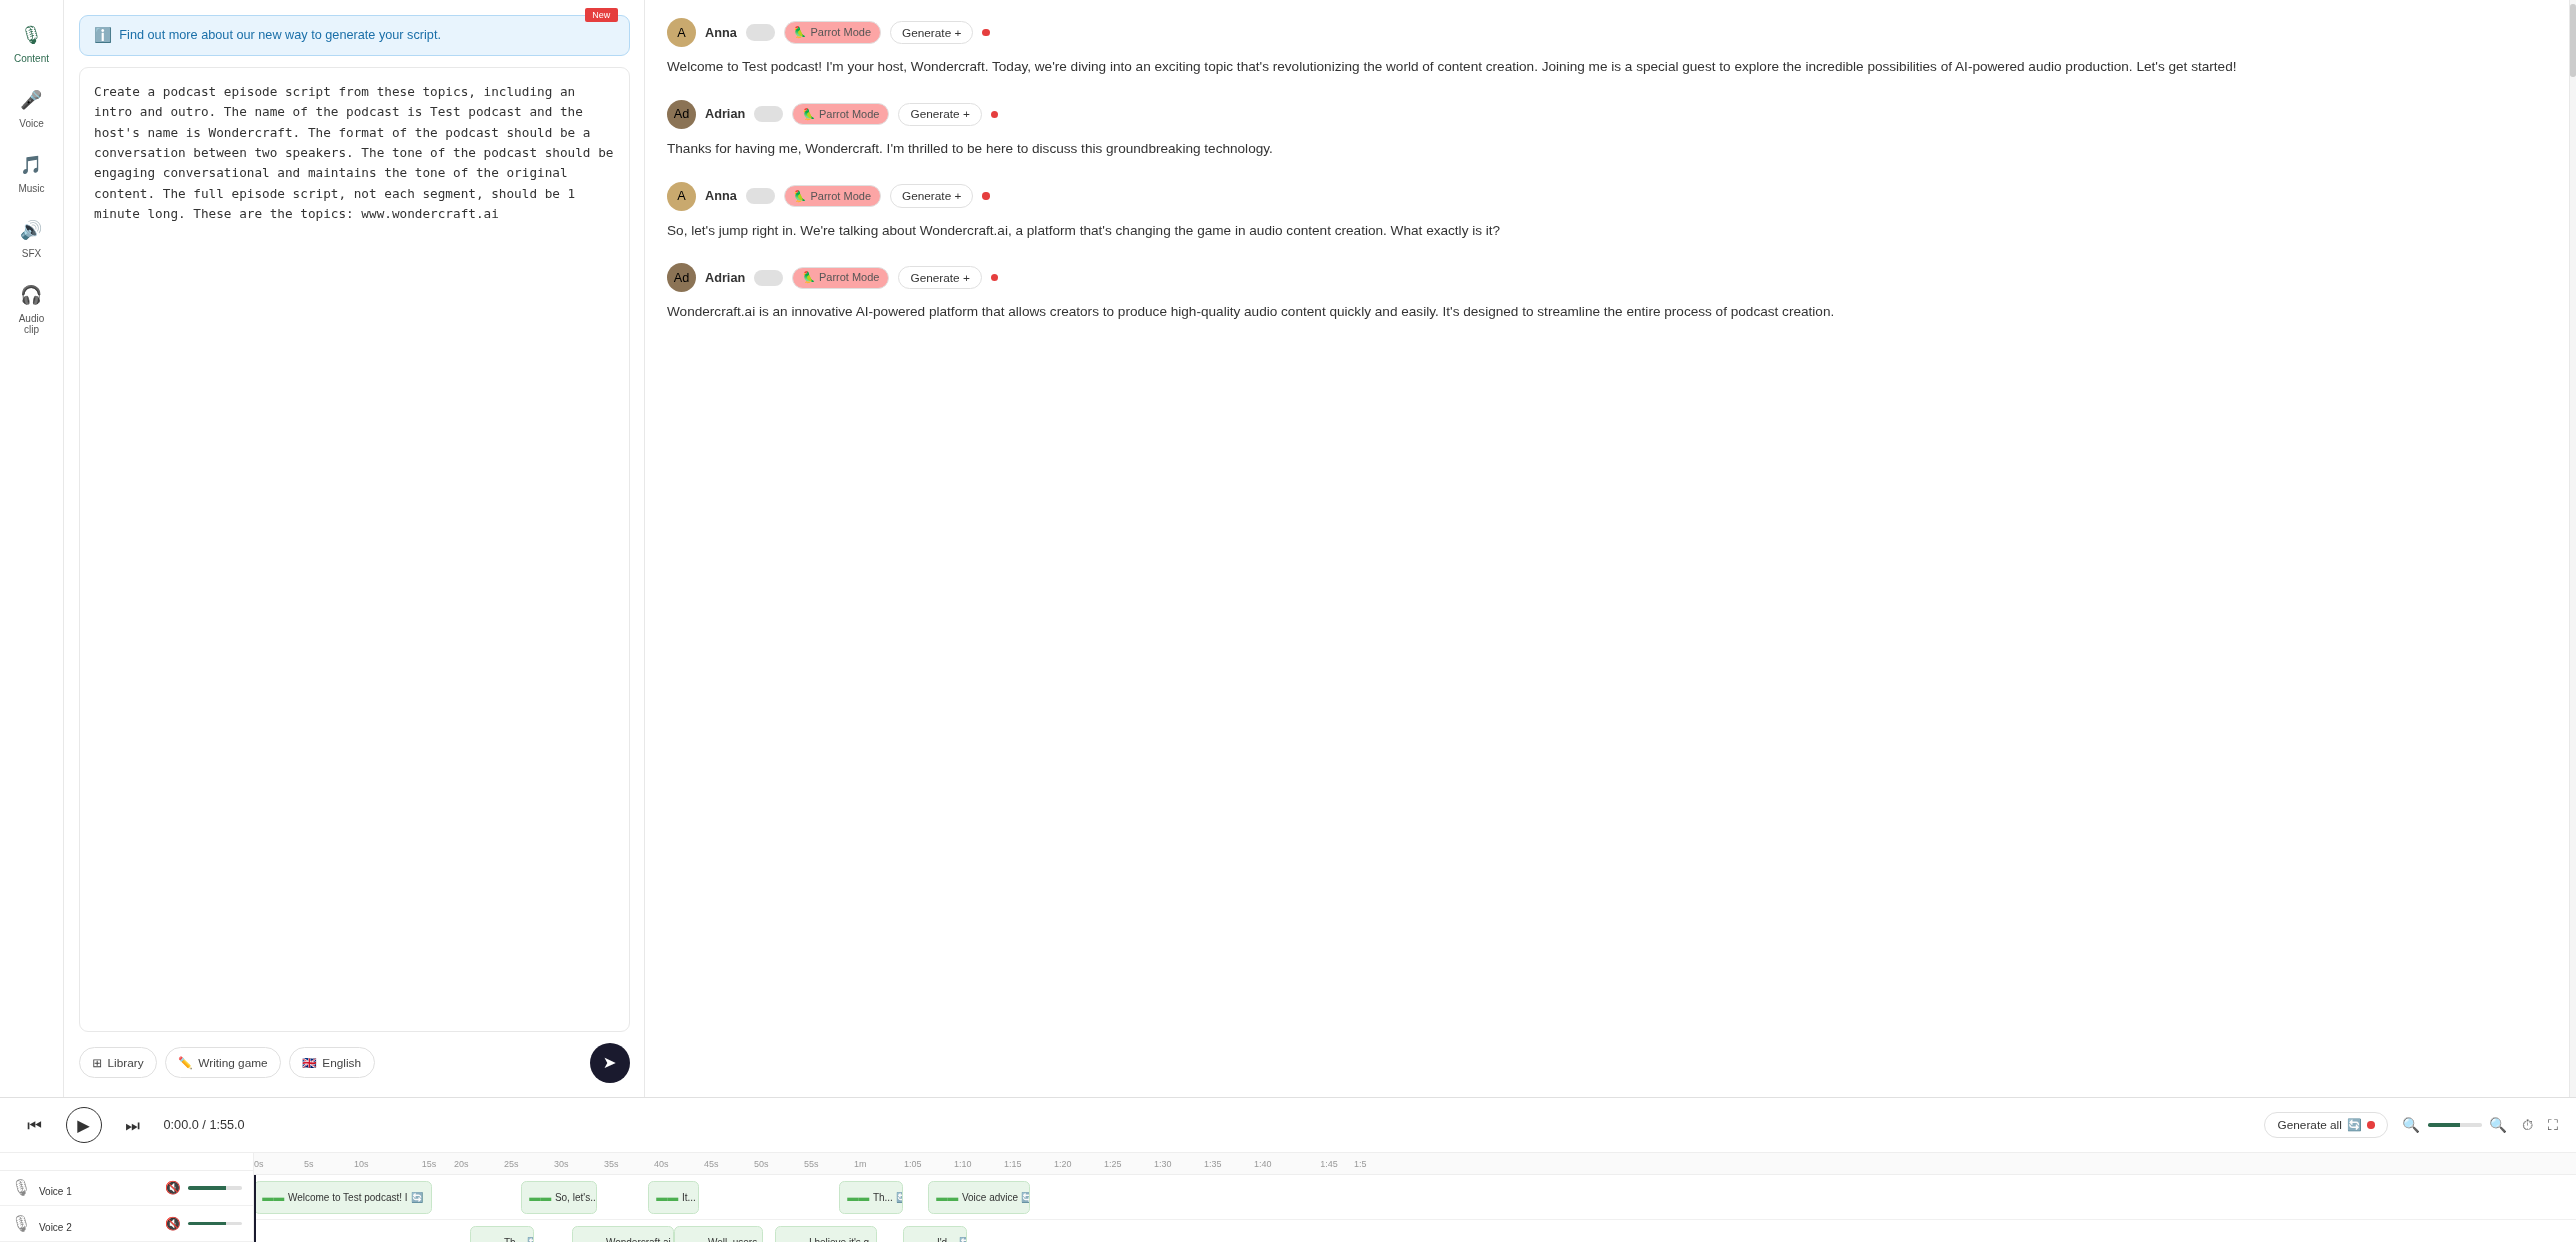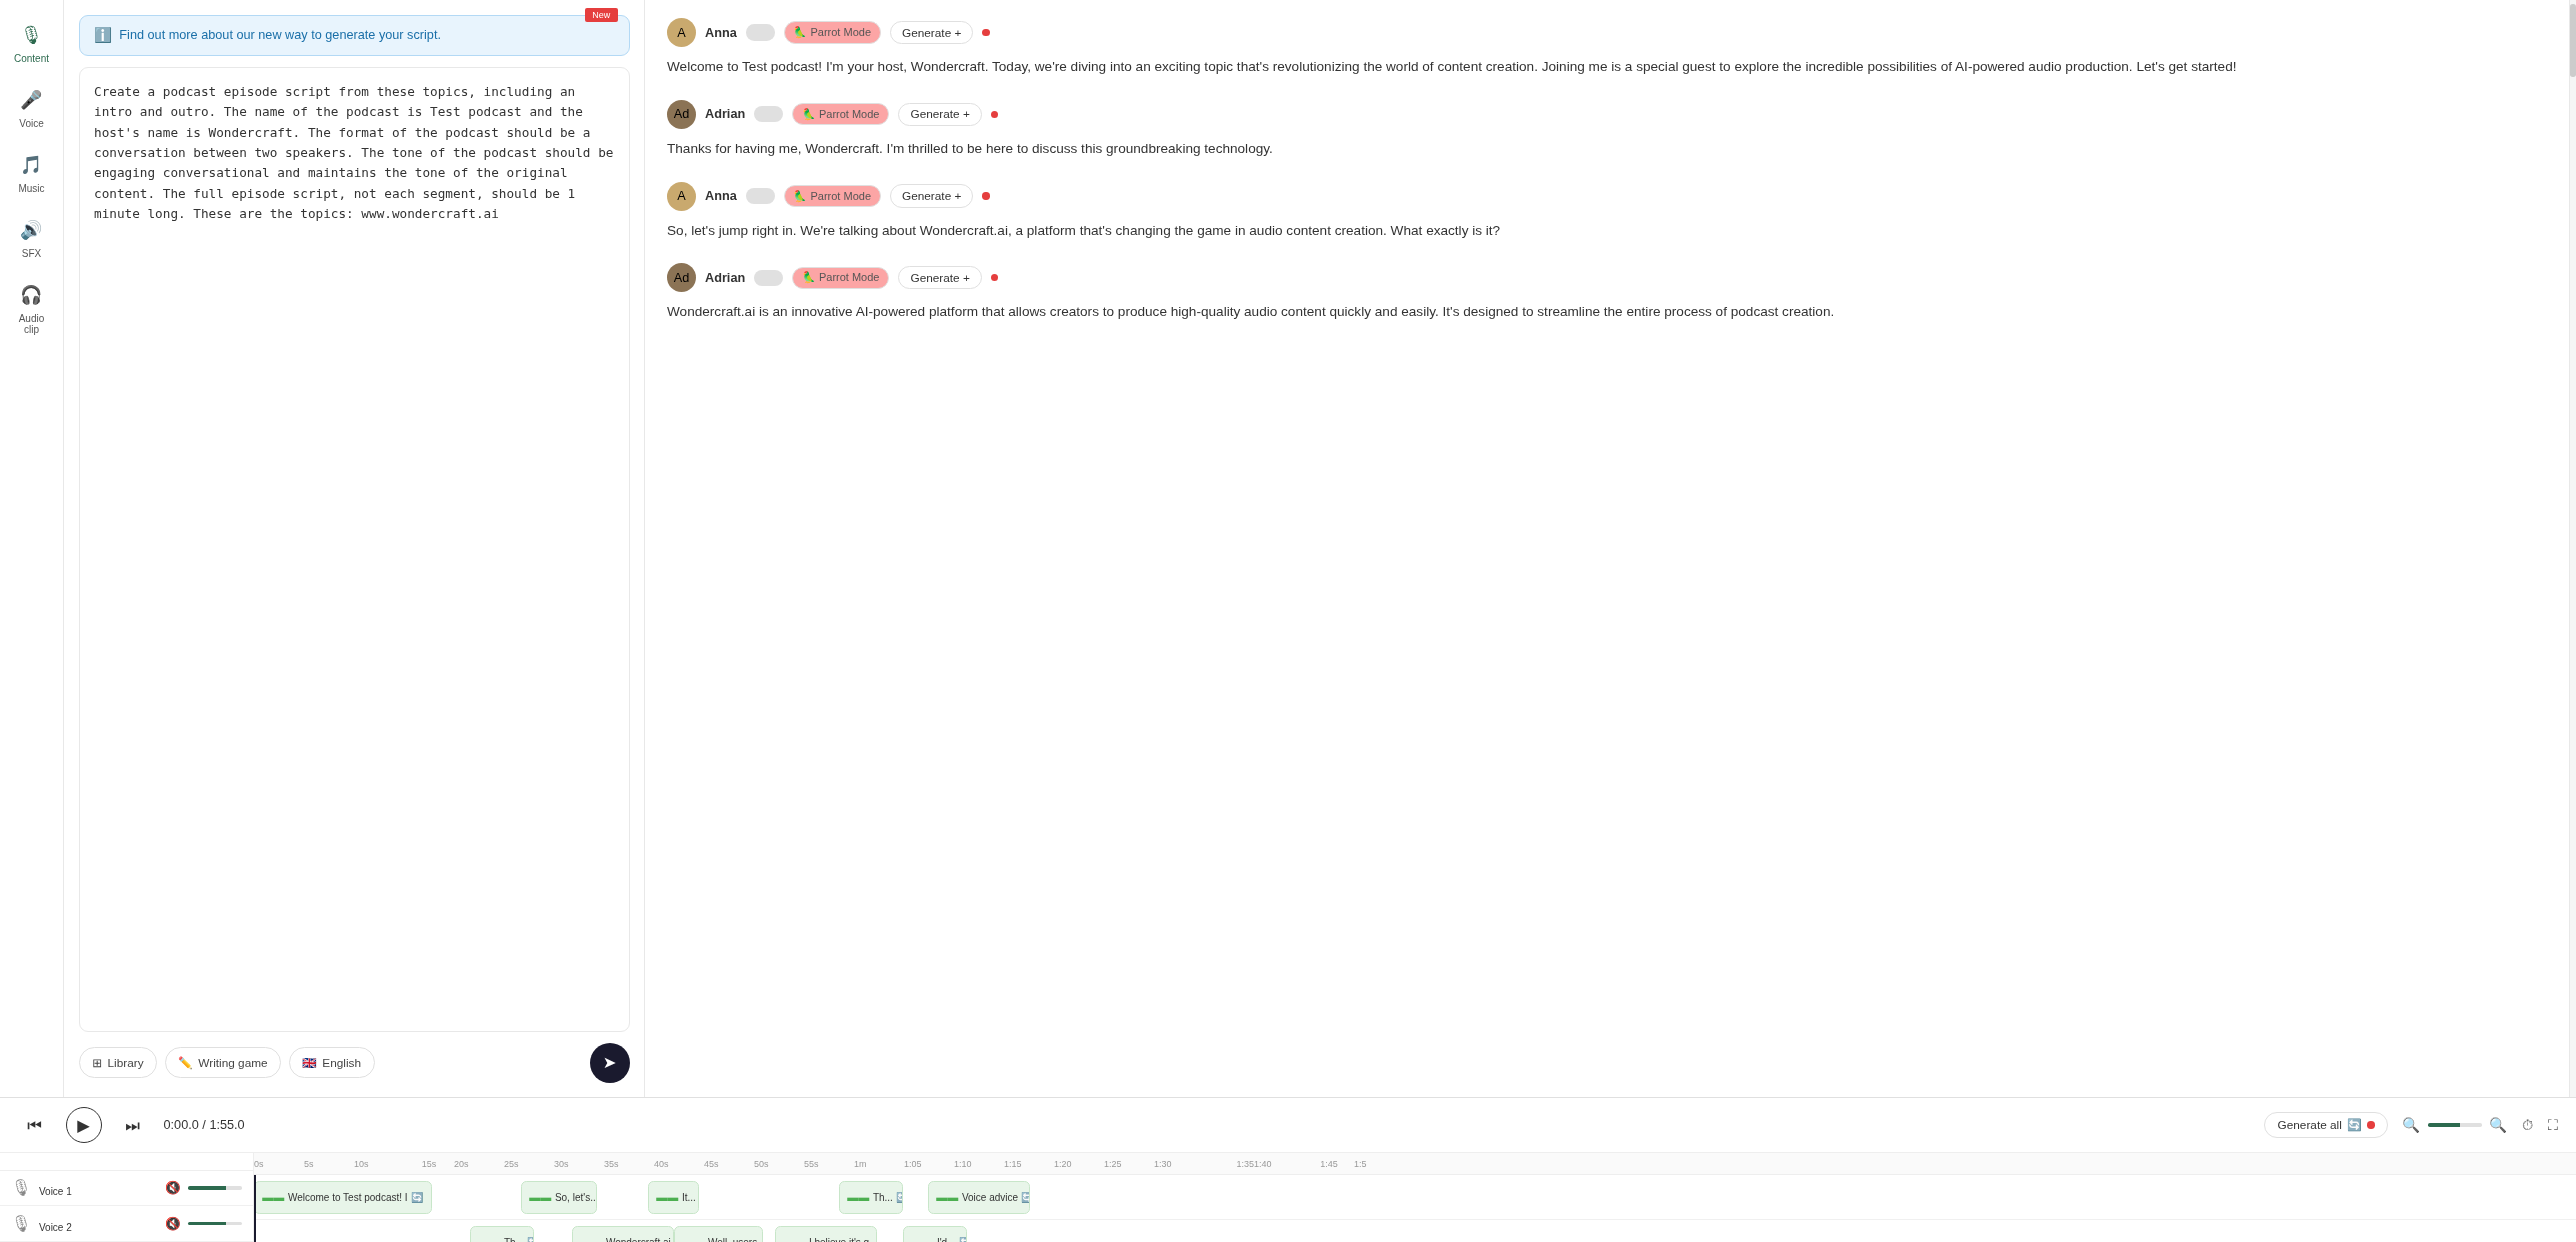--- a/index.html
+++ b/index.html
@@ -548,21 +548,21 @@
           <span style="display: inline-block; width: 50px; font-size: 9px; color: rgb(153, 153, 153); flex-shrink: 0;">45s</span>
           <span style="display: inline-block; width: 50px; font-size: 9px; color: rgb(153, 153, 153); flex-shrink: 0;">50s</span>
           <span style="display: inline-block; width: 50px; font-size: 9px; color: rgb(153, 153, 153); flex-shrink: 0;">55s</span>
           <span style="display: inline-block; width: 50px; font-size: 9px; color: rgb(153, 153, 153); flex-shrink: 0;">1m</span>
           <span style="display: inline-block; width: 50px; font-size: 9px; color: rgb(153, 153, 153); flex-shrink: 0;">1:05</span>
           <span style="display: inline-block; width: 50px; font-size: 9px; color: rgb(153, 153, 153); flex-shrink: 0;">1:10</span>
           <span style="display: inline-block; width: 50px; font-size: 9px; color: rgb(153, 153, 153); flex-shrink: 0;">1:15</span>
           <span style="display: inline-block; width: 50px; font-size: 9px; color: rgb(153, 153, 153); flex-shrink: 0;">1:20</span>
           <span style="display: inline-block; width: 50px; font-size: 9px; color: rgb(153, 153, 153); flex-shrink: 0;">1:25</span>
           <span style="display: inline-block; width: 50px; font-size: 9px; color: rgb(153, 153, 153); flex-shrink: 0; margin-top: 28px;">1:30</span>
-          <span style="display: inline-block; width: 50px; font-size: 9px; color: rgb(153, 153, 153); flex-shrink: 0; text-align: right;">1:35</span>
+          <span style="display: inline-block; width: 50px; font-size: 9px; color: rgb(153, 153, 153); flex-shrink: 0;">1:35</span>
           <span style="display: inline-block; width: 50px; font-size: 9px; color: rgb(153, 153, 153); flex-shrink: 0;">1:40</span>
           <span style="display: inline-block; width: 50px; font-size: 9px; color: rgb(153, 153, 153); flex-shrink: 0; text-align: center;">1:45</span>
           <span style="display: inline-block; width: 50px; font-size: 9px; color: rgb(153, 153, 153); flex-shrink: 0;">1:5</span>
         </div>
       <div class="tracks-area" id="tracks-area">
           <div class="track-row" style="position: relative; height: 45px; border-bottom: 0.9px solid rgb(240, 240, 240);">
             <div style="position: absolute; left: 0px; top: 0px; width: 1.8px; height: 182px; background: rgb(26, 26, 46); z-index: 10;"></div>
             <div class="clip" style="left: 0px; width: 178px;">
               <span class="clip-wave">▬▬</span>
               <span>Welcome to Test podcast! I</span>

